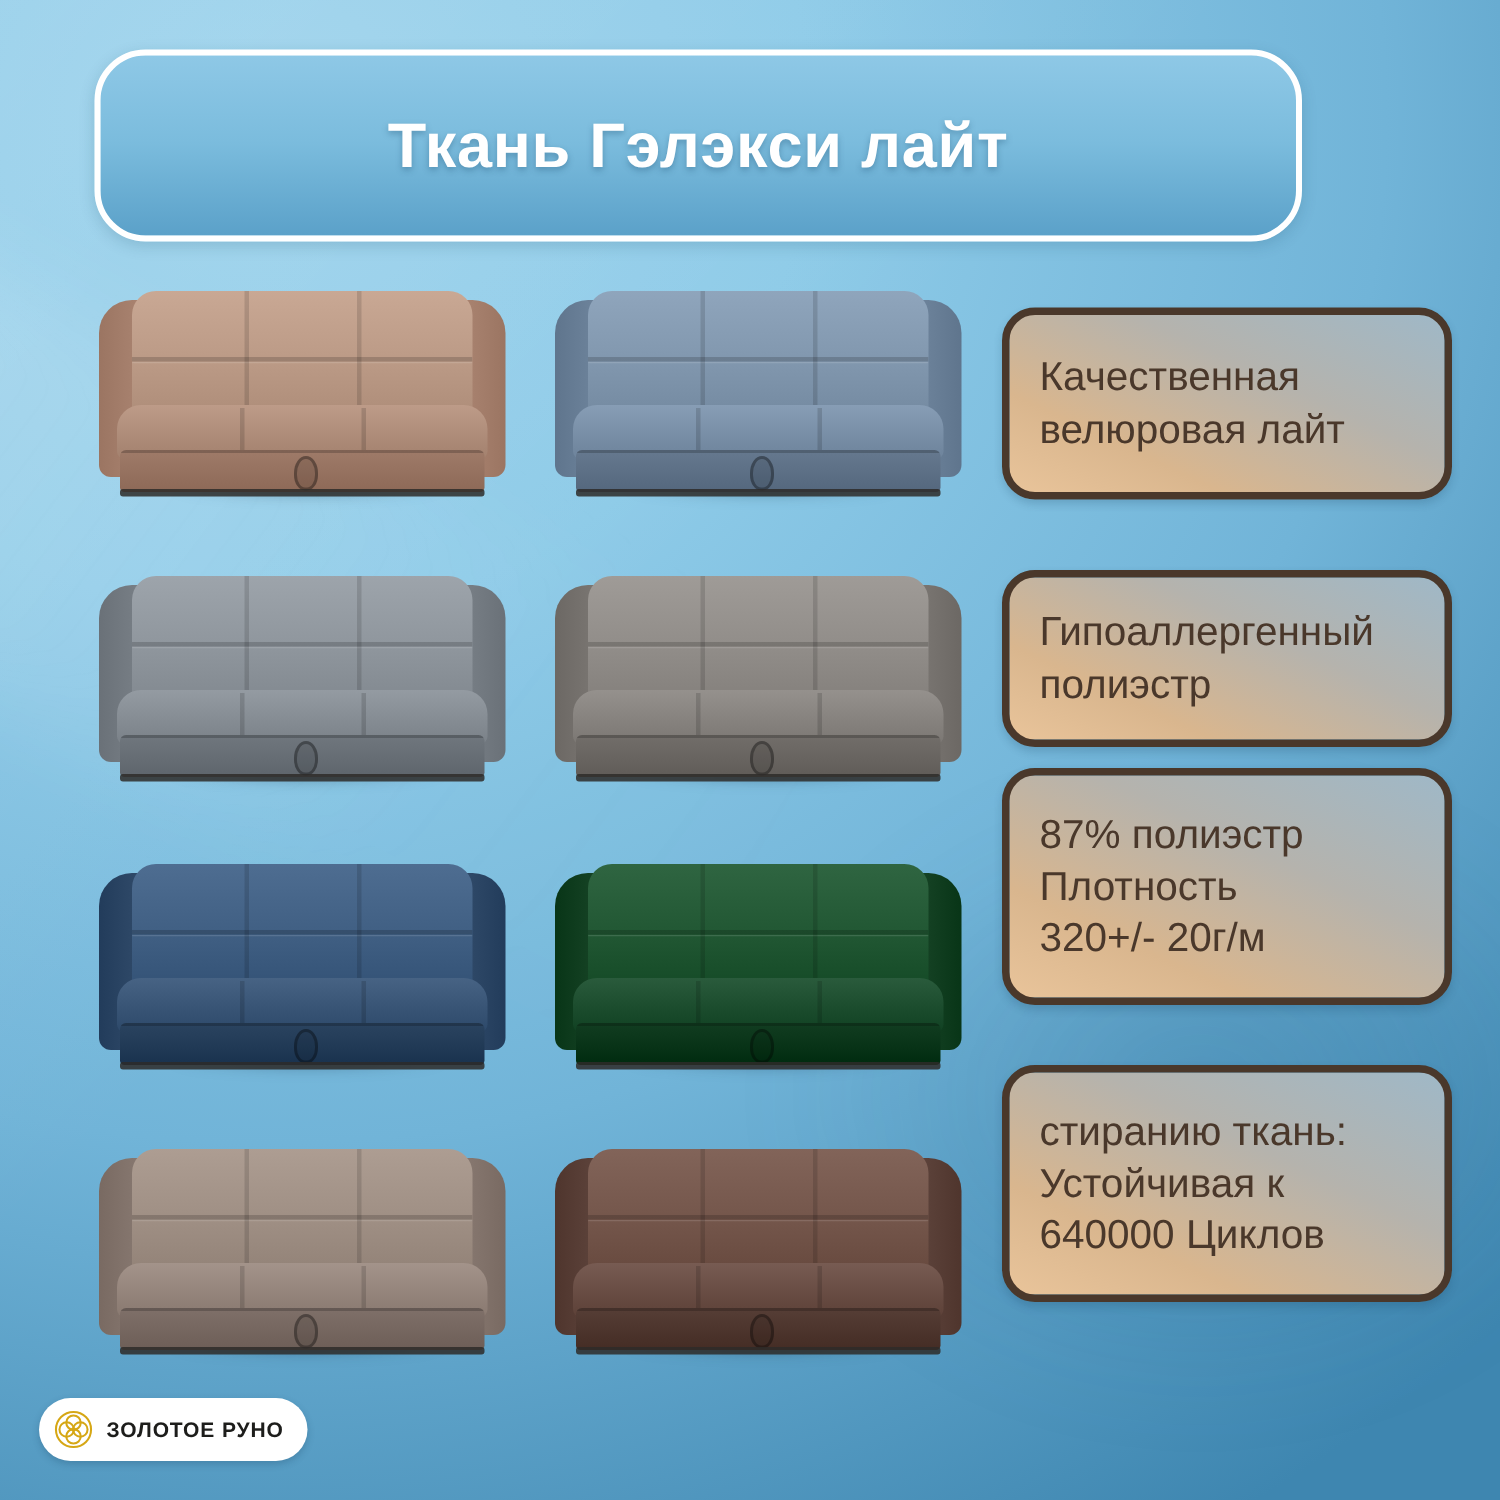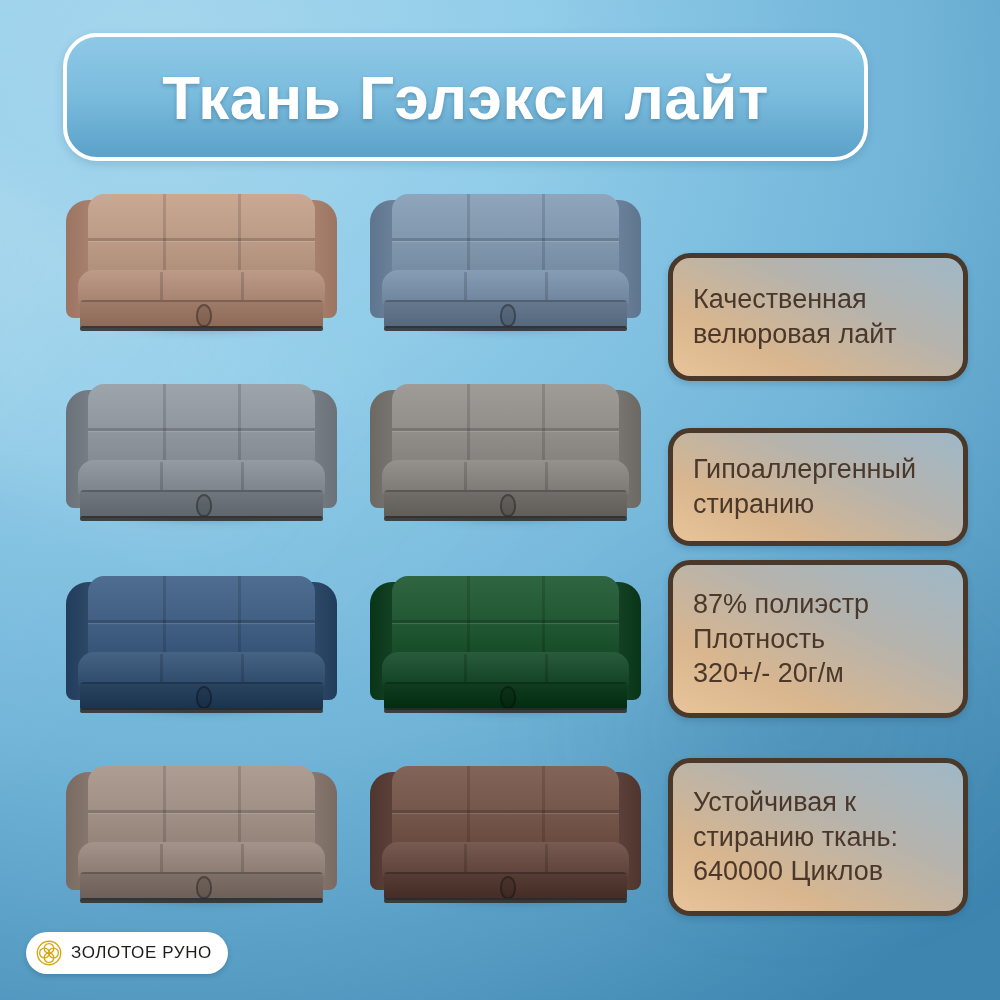--- a/index.html
+++ b/index.html
@@ -30,21 +30,21 @@
   
   .title-box{
     position:absolute;left:63px;top:33px;width:805px;height:128px;
     border:4px solid #ffffff;border-radius:34px;
     background:linear-gradient(180deg,#8ec8e6 0%, #7bbcdd 48%, #5ba1c9 100%);
     box-shadow:0 3px 10px rgba(20,70,100,.18);
     display:flex;align-items:center;justify-content:center;
     box-sizing:border-box;
   }
   .title-text{
-    color:#ffffff;font-size:62px;font-weight:bold;letter-spacing:.5px;
+    color:#ffffff;font-size:42px;font-weight:bold;letter-spacing:.5px;
     text-shadow:0 2px 4px rgba(25,75,110,.35);
     white-space:nowrap;
   }
 
   
   .sofa-grid{position:absolute;left:58px;top:188px;width:590px;height:730px;}
   .sofa-cell{position:absolute;width:275px;height:165px;}
   .c0{left:6px;top:0px}      .c1{left:310px;top:0px}
   .c2{left:6px;top:190px}    .c3{left:310px;top:190px}
   .c4{left:6px;top:382px}    .c5{left:310px;top:382px}
@@ -105,42 +105,42 @@
   }
 
   
   .badges{position:absolute;left:668px;top:205px;width:300px;}
   .badge{
     position:absolute;left:0;width:300px;box-sizing:border-box;
     border:5px solid #4a382b;border-radius:22px;
     background:linear-gradient(205deg, #9fb8c7 0%, #b5b3ad 38%, #d9b68e 74%, #e9c49a 100%);
     box-shadow:0 3px 6px rgba(20,60,90,.20);
     padding:16px 20px;
-    display:flex;flex-direction:column;justify-content:center;margin-top:48px;
+    display:flex;flex-direction:column;justify-content:center;
   }
   .b0{top:0px;height:128px}
   .b1{top:175px;height:118px}
   .b2{top:307px;height:158px}
   .b3{top:505px;height:158px}
   .badge .line{
     color:#4a382b;font-size:27px;font-weight:normal;line-height:1.28;
     white-space:nowrap;
   }
 
   
   .logo{
     position:absolute;left:26px;top:932px;
     height:42px;padding:0 16px 0 10px;
     background:#ffffff;border-radius:21px;
     display:flex;align-items:center;gap:9px;
     box-shadow:0 2px 5px rgba(20,60,90,.25);
   }
   .logo .mark{width:26px;height:26px;flex:0 0 26px;}
   .logo .word{
-    color:#1d1d1b;font-size:17px;font-weight:normal;letter-spacing:.6px;
+    color:#1d1d1b;font-size:14px;font-weight:bold;letter-spacing:.6px;
     white-space:nowrap;
   }
 </style>
 </head>
 <body>
 
 <div class="canvas">
 
   <div class="beam"></div>
   <div class="beam2"></div>
@@ -331,32 +331,32 @@
 
   <div class="badges">
 
     <div class="badge b0">
       <div class="line">Качественная</div>
       <div class="line">велюровая лайт</div>
     </div>
 
     <div class="badge b1">
       <div class="line">Гипоаллергенный</div>
-      <div class="line">стиранию</div>
+      <div class="line">полиэстр</div>
     </div>
 
     <div class="badge b2">
       <div class="line">87% полиэстр</div>
       <div class="line">Плотность</div>
       <div class="line">320+/- 20г/м</div>
     </div>
 
     <div class="badge b3">
+      <div class="line">стиранию ткань:</div>
       <div class="line">Устойчивая к</div>
-      <div class="line">стиранию ткань:</div>
       <div class="line">640000 Циклов</div>
     </div>
 
   </div>
 
   <div class="logo">
     <span class="mark">
       <svg viewBox="0 0 40 40" width="26" height="26" aria-hidden="true">
         <g fill="none" stroke="#d6a715" stroke-width="2.1">
           <circle cx="20" cy="20" r="18"></circle>

